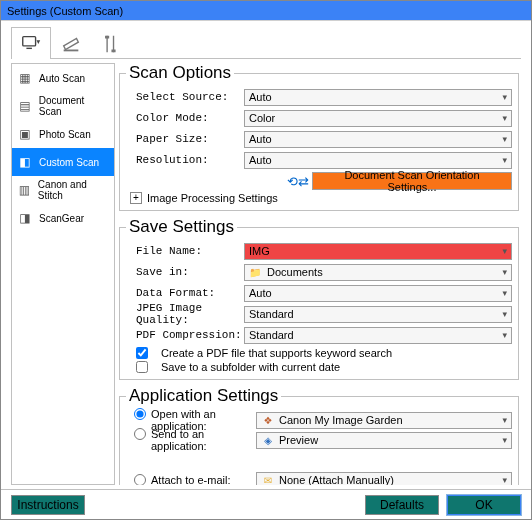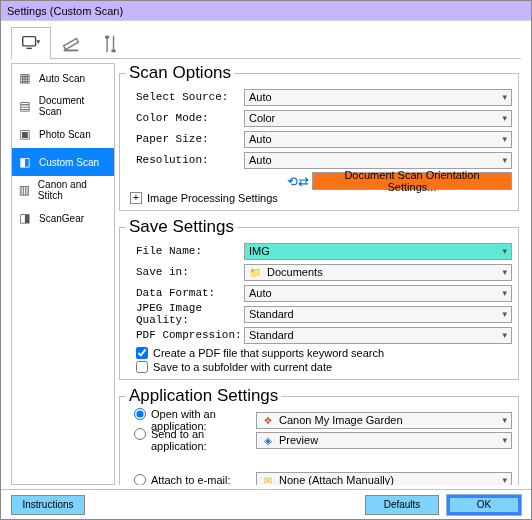--- a/index.html
+++ b/index.html
@@ -18,21 +18,21 @@
     height: 520px;
     border: 1px solid #888;
     display: flex;
     flex-direction: column;
   }
   .titlebar {
     height: 20px;
     padding-left: 6px;
     font-size: 11px;
     line-height: 20px;
-    background: #c4b5fd;
+    background: #3b82f6;
     border-bottom: 1px solid #d0d0d0;
   }
   .content {
     flex: 1;
     padding: 6px 10px 4px 10px;
     display: flex;
     flex-direction: column;
     gap: 4px;
     overflow: hidden;
   }
@@ -182,21 +182,21 @@
   }
   .expander .box {
     width: 12px; height: 12px;
     border: 1px solid #888;
     font-size: 10px; line-height: 10px;
     text-align: center;
   }
   .chk {
     display: flex;
     align-items: center;
-    gap: 5px;
+    gap: 13px;
     margin: 2px 0 0 10px;
     font-size: 11px;
   }
   .chk input { width: 12px; height: 12px; }
   .app-settings {
     border: 2px solid #e00000;
   }
   .radio-row {
     display: flex;
     align-items: center;
@@ -218,26 +218,26 @@
     display: flex;
     align-items: center;
     padding: 0 10px;
     gap: 8px;
   }
   .footer-spacer { flex: 1; }
   .footer .fbtn {
     height: 20px;
     min-width: 74px;
     border: 1px solid #888;
-    background: #7dd3fc;
-    font-size: 10px;
+    background: #0f766e;
+    font-size: 12px;
     cursor: pointer;
   }
   .footer .fbtn.primary {
-    border: 3px solid #3b82f6;
+    border: 1px solid #3b82f6;
     outline: 1px solid #88b5e0;
   }
   svg.tabicon { width: 22px; height: 22px; }
 </style>
 </head>
 <body>
 
 <div class="window">
   <div class="titlebar">Settings (Custom Scan)</div>
 
@@ -331,21 +331,21 @@
           <div class="expander">
             <span class="box">+</span>
             <span>Image Processing Settings</span>
           </div>
         </fieldset>
 
         <fieldset class="group">
           <legend>Save Settings</legend>
           <div class="row">
             <label class="lbl">File Name:</label>
-            <div class="sel" style="background:#5eead4">
+            <div class="sel" style="background:#ef4444">
                 <span>IMG</span>
               </div>
           </div>
           <div class="row">
             <label class="lbl">Save in:</label>
             <div class="sel">
               <span class="sel-icon" style="color:#e6b23c">📁</span>
               <span>Documents</span>
             </div>
           </div>

